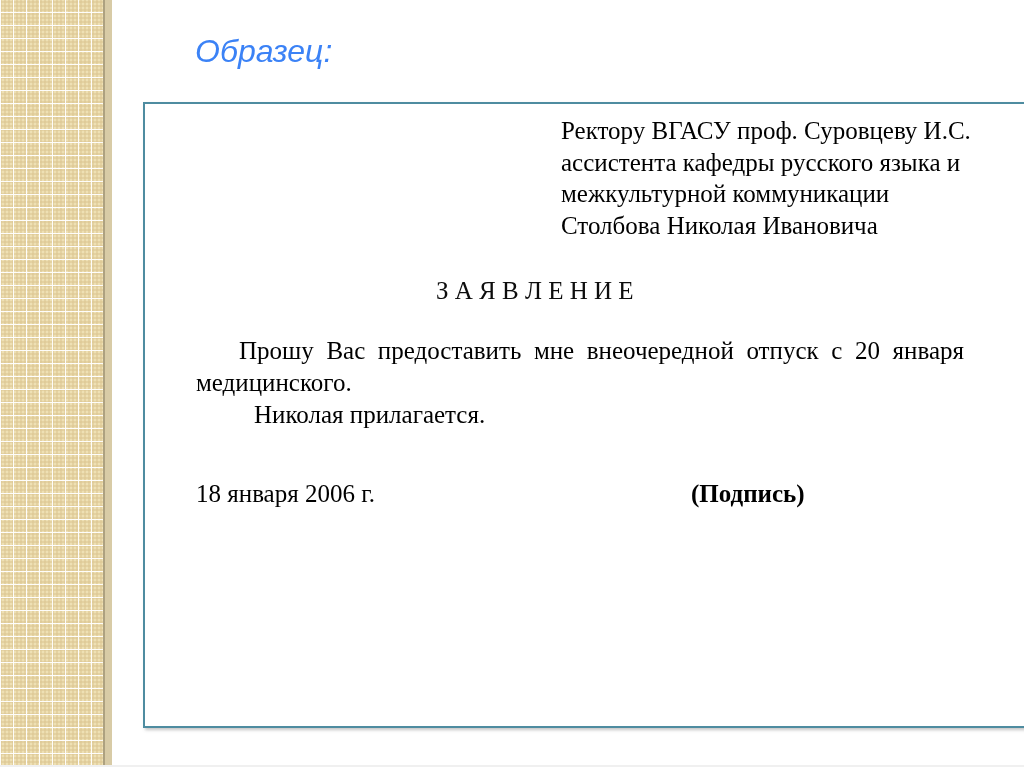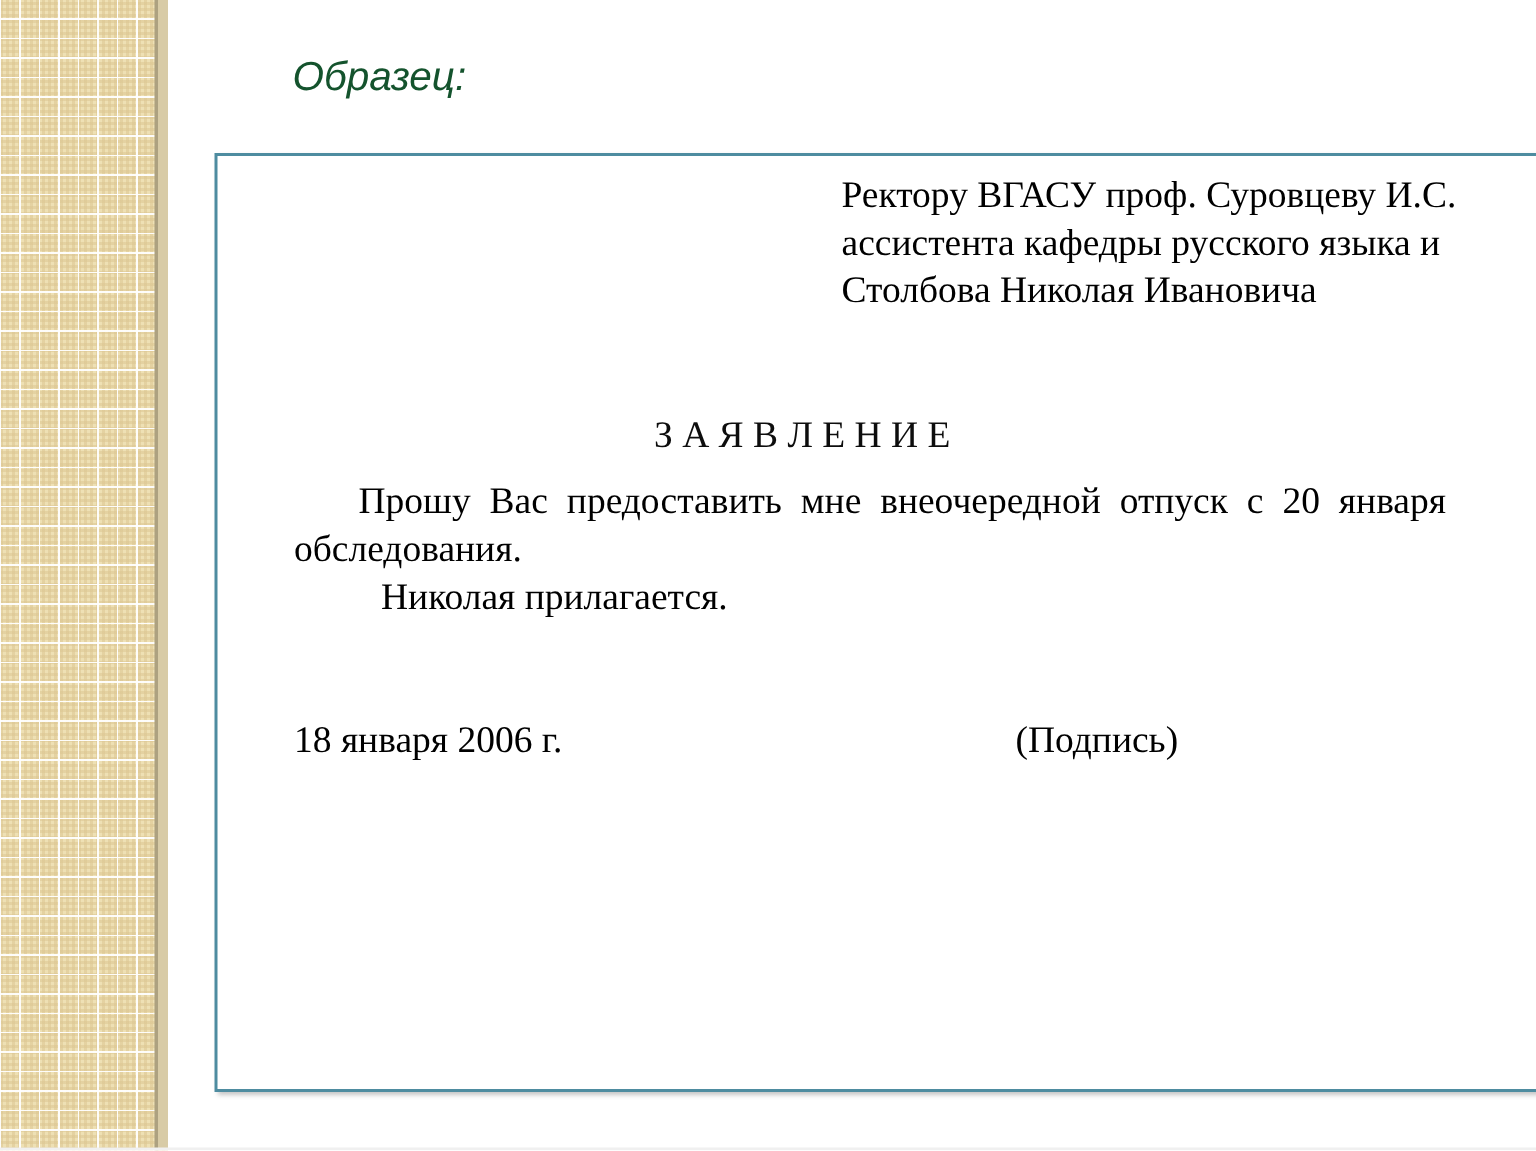--- a/index.html
+++ b/index.html
@@ -21,21 +21,21 @@
       repeating-linear-gradient(0deg, rgba(220,198,146,.55) 0 2px, rgba(255,255,255,0) 2px 4px),
       repeating-linear-gradient(90deg, rgba(220,198,146,.55) 0 2px, rgba(255,255,255,0) 2px 4px);
   }
   .sidebar::after{
     content:"";position:absolute;right:0;top:0;width:9px;height:100%;
     background:linear-gradient(90deg,#ada180 0 2px,#d8cba6 2px 100%);
   }
   .sample-label{
     position:absolute;left:195px;top:36px;
     font-family:"Liberation Sans", sans-serif;
-    font-style:italic;font-size:27px;line-height:31px;color:#14532d;
+    font-style:italic;font-size:32px;line-height:31px;color:#3b82f6;
     white-space:nowrap;
   }
   .letter-box{
     position:absolute;left:143px;top:102px;width:963px;height:626px;
     box-sizing:border-box;
     background:#ffffff;
     border:2px solid #4e8ca0;
     box-shadow:2px 2px 3px rgba(90,90,90,.35);
   }
   .addressee{
@@ -47,55 +47,56 @@
     position:absolute;left:291px;top:172px;
     font-family:Liberation Serif, serif;
     font-size:25px;line-height:29px;
     white-space:nowrap;color:#0d0d0d;
   }
   .letter-body{
     position:absolute;left:51px;top:215px;width:768px;
     font-size:25px;line-height:31.8px;
   }
   .letter-body .line{margin:0;}
-  .letter-body .just{text-align:justify;text-align-last:justify;}
+  .letter-body .just{text-align:justify;text-align-last:justify;margin-top:16px;}
   .letter-body .indent1{text-indent:43px;}
   .letter-body .indent2{text-indent:58px;}
   .sign-row{
     position:absolute;left:51px;top:374px;width:768px;height:32px;
     font-size:25px;line-height:31.8px;
   }
-  .sign-row .sig{position:absolute;left:481px;top:0;}
+  .sign-row .sig{position:absolute;left:495px;top:0;font-weight:bold;}
   .bottom-divider{
     position:absolute;left:0;bottom:0;width:100%;height:2px;
     background:#f0f0f0;
   }
 </style>
 </head>
 <body>
 
 <div class="stage">
 
   <div class="sidebar"></div>
 
   <div class="sample-label">Образец:</div>
 
   <div class="letter-box">
 
     <div class="addressee">
       <div class="line">Ректору ВГАСУ проф. Суровцеву И.С.</div>
       <div class="line">ассистента кафедры русского языка и</div>
+      <div class="line">межкультурной коммуникации</div>
       <div class="line">Столбова Николая Ивановича</div>
     </div>
 
     <div class="letter-title">З А Я В Л Е Н И Е</div>
 
     <div class="letter-body">
       <p class="line just indent1">Прошу Вас предоставить мне внеочередной отпуск с 20 января</p>
-      <p class="line">обследования.</p>
+      <p class="line">медицинского.</p>
       <p class="line indent2">Николая прилагается.</p>
     </div>
 
     <div class="sign-row">
       <span>18 января 2006 г.</span>
       <span class="sig">(Подпись)</span>
     </div>
 
   </div>
 

